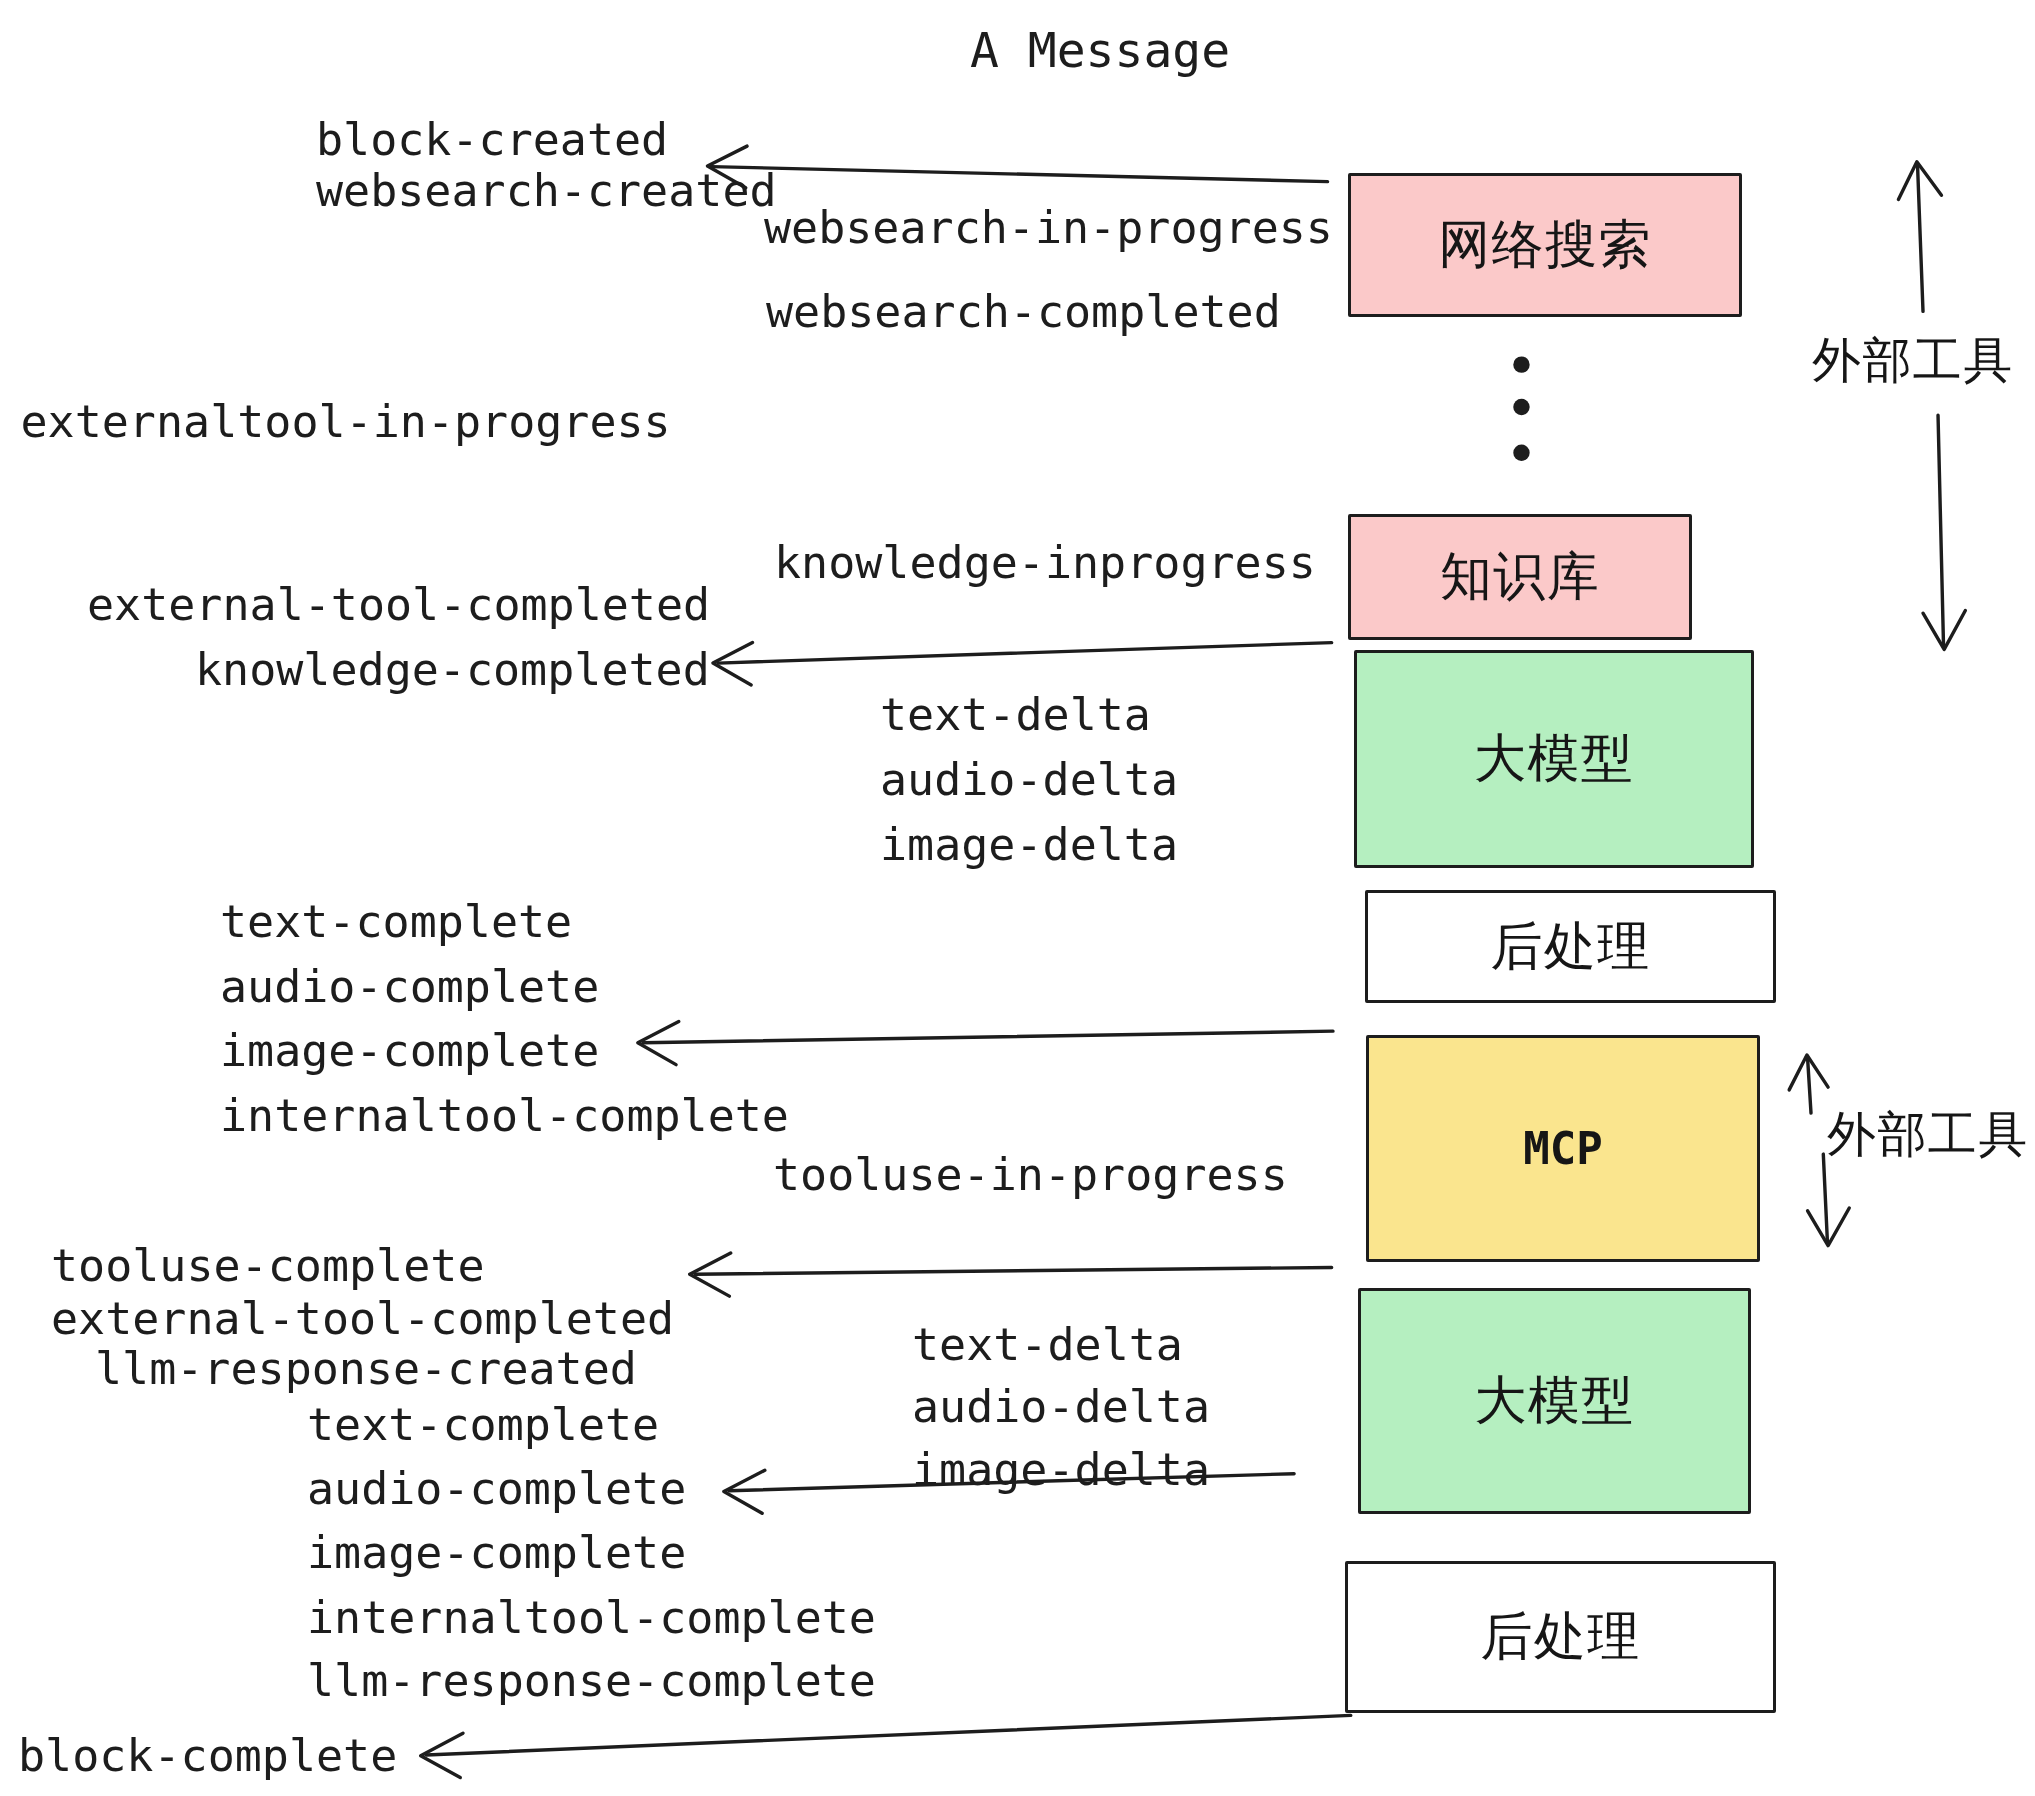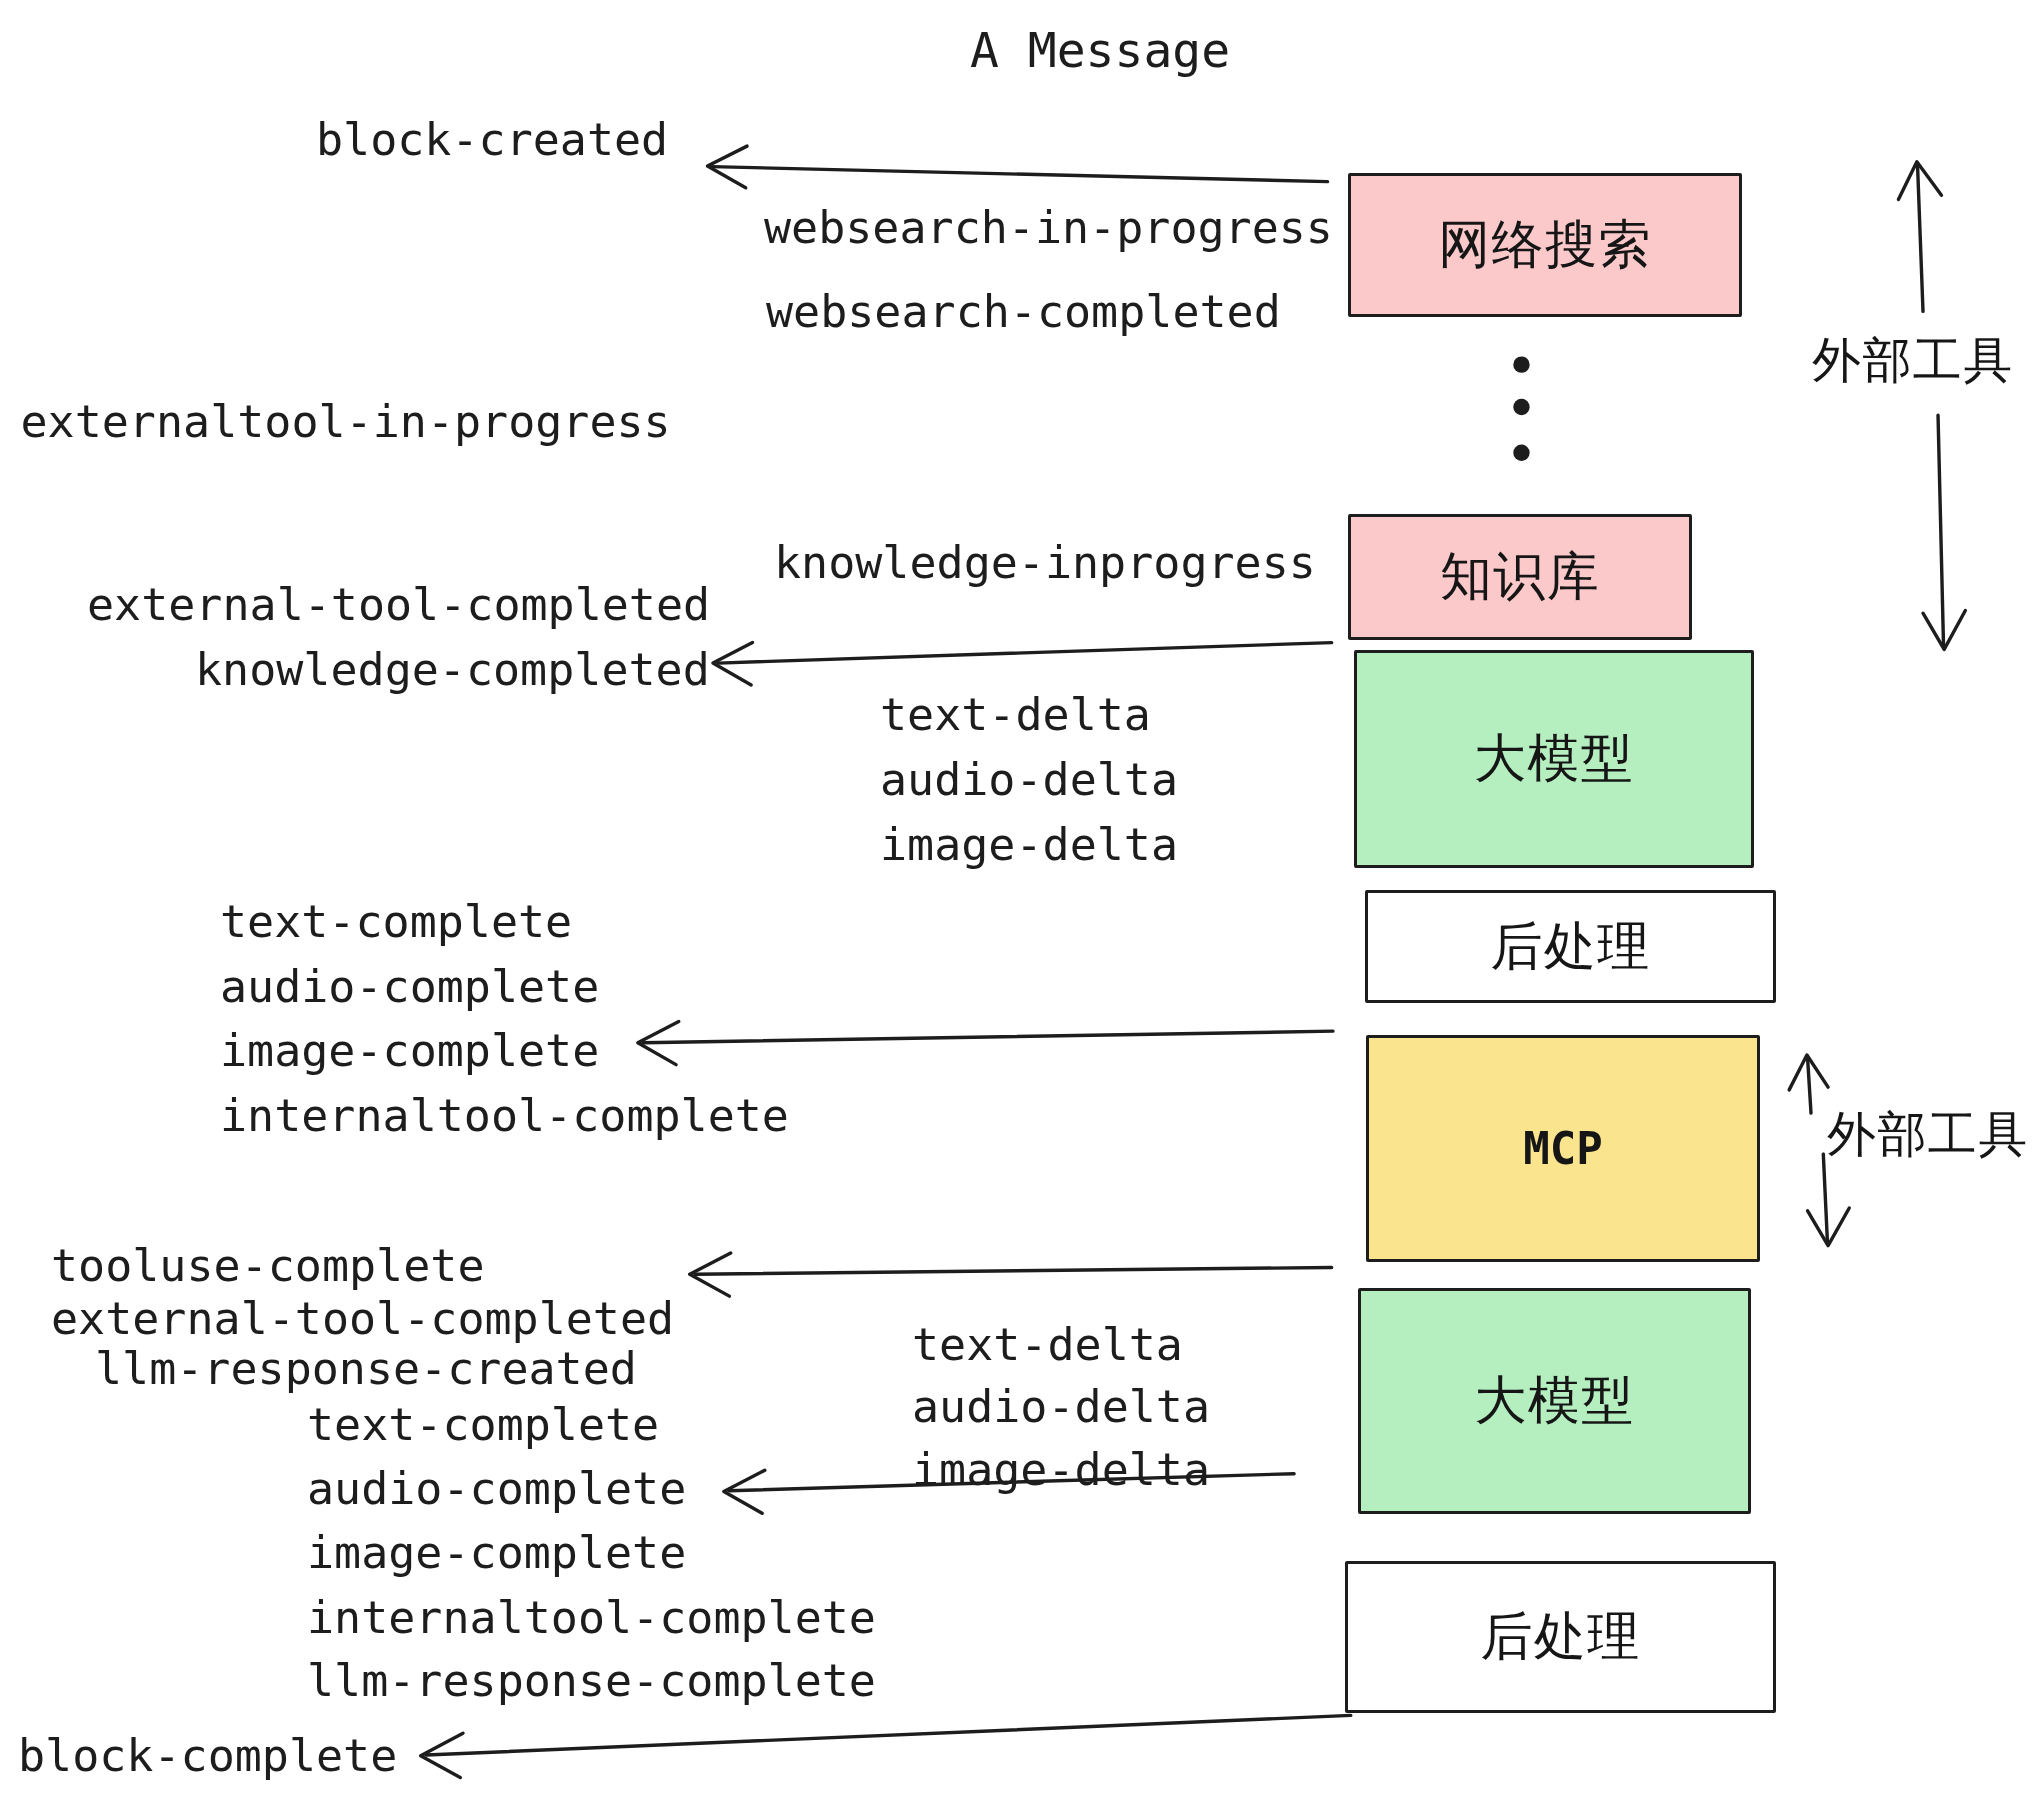--- a/index.html
+++ b/index.html
@@ -133,33 +133,35 @@
       <span class="cn">大模型</span>
     </div>
   <div class="box white" style="left:1345px;top:1561px;width:431px;height:152px;">
       <span class="cn">后处理</span>
     </div>
 
   <div class="anno" style="left:1812px;top:361px;">外部工具</div>
   <div class="anno" style="left:1827px;top:1135px;">外部工具</div>
 
   <div class="ev" style="left:316px;top:141px;">block-created</div>
+  <div class="ev" style="left:316px;top:192px;">websearch-created</div>
   <div class="ev" style="left:764px;top:229px;">websearch-in-progress</div>
   <div class="ev" style="left:20.5px;top:423px;">externaltool-in-progress</div>
   <div class="ev" style="left:766px;top:313px;">websearch-completed</div>
   <div class="ev" style="left:774px;top:564px;">knowledge-inprogress</div>
   <div class="ev" style="left:87px;top:606px;">external-tool-completed</div>
   <div class="ev" style="left:195px;top:671px;">knowledge-completed</div>
   <div class="ev" style="left:880px;top:716px;">text-delta</div>
   <div class="ev" style="left:880px;top:781px;">audio-delta</div>
   <div class="ev" style="left:880px;top:846px;">image-delta</div>
   <div class="ev" style="left:220px;top:923px;">text-complete</div>
   <div class="ev" style="left:220px;top:988px;">audio-complete</div>
   <div class="ev" style="left:220px;top:1052px;">image-complete</div>
   <div class="ev" style="left:220px;top:1117px;">internaltool-complete</div>
+  <div class="ev" style="left:773px;top:1176px;">tooluse-in-progress</div>
   <div class="ev" style="left:51px;top:1267px;">tooluse-complete</div>
   <div class="ev" style="left:51px;top:1320px;">external-tool-completed</div>
   <div class="ev" style="left:51px;top:1370px;margin-left:44px;">llm-response-created</div>
   <div class="ev" style="left:912px;top:1346px;">text-delta</div>
   <div class="ev" style="left:912px;top:1408px;">audio-delta</div>
   <div class="ev" style="left:912px;top:1471px;">image-delta</div>
   <div class="ev" style="left:307px;top:1426px;">text-complete</div>
   <div class="ev" style="left:307px;top:1490px;">audio-complete</div>
   <div class="ev" style="left:307px;top:1554px;">image-complete</div>
   <div class="ev" style="left:307px;top:1619px;">internaltool-complete</div>

